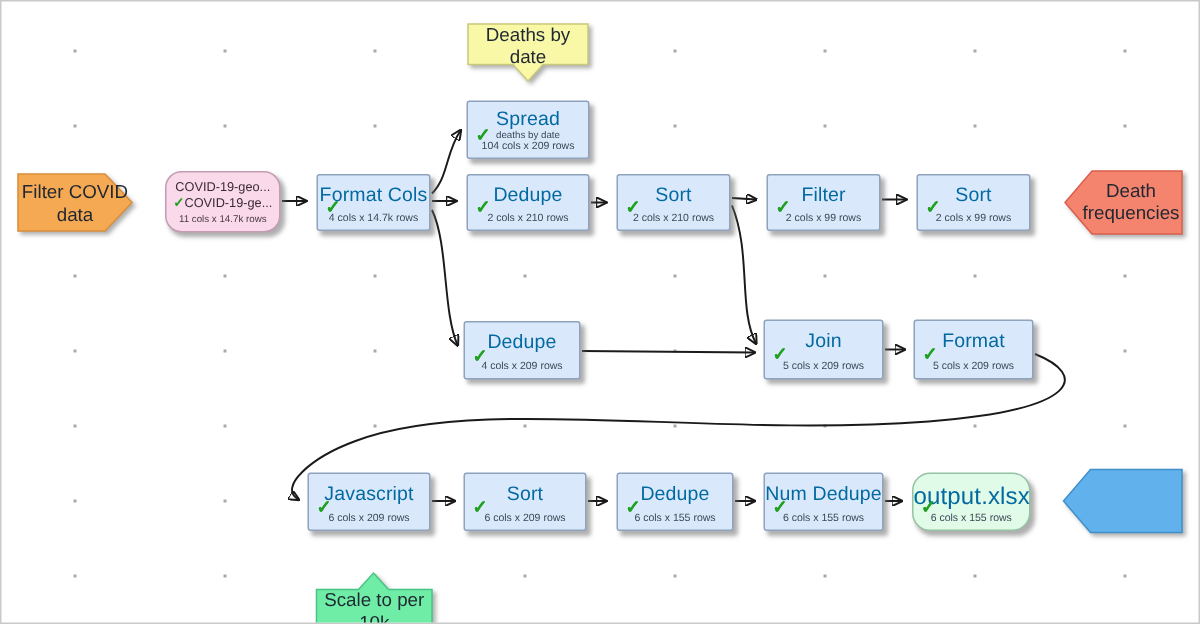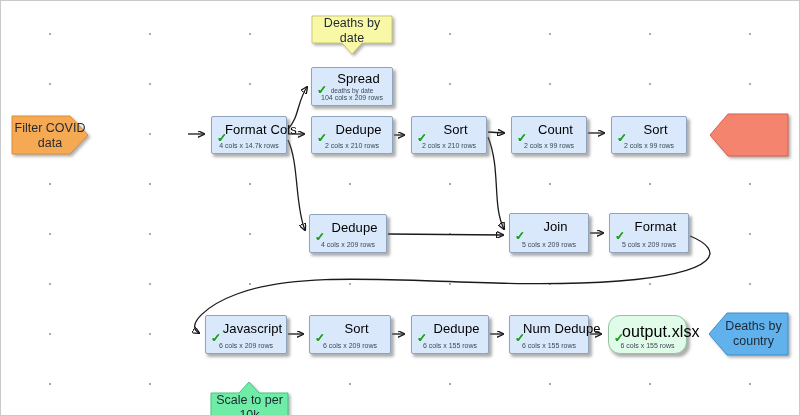--- a/index.html
+++ b/index.html
@@ -13,21 +13,21 @@
   #edges path{fill:none;stroke:#1a1a1a;stroke-width:1.3px;}
   .node{
     position:absolute;z-index:2;box-sizing:border-box;border:1px solid #8fa3bc;
     background:#d9e9fb;border-radius:2px;box-shadow:2.5px 3px 3px rgba(110,110,110,.55);
     text-align:center;cursor:default;
   }
   .node .check{
     position:absolute;left:5px;top:42%;color:#21a121;font-size:12px;font-weight:bold;
     line-height:1;text-shadow:0 0 0 #21a121;
   }
-  .node-title{margin-top:5px;font-size:13px;color:#000000;letter-spacing:.1px;white-space:nowrap;padding-left:13px;}
+  .node-title{margin-top:5px;font-size:13px;color:#0369a1;letter-spacing:.1px;white-space:nowrap;}
   .node-sub{font-size:6.5px;color:#3c4856;margin-top:1px;white-space:nowrap;}
   .node-stats{position:absolute;bottom:4px;left:0;right:0;font-size:7px;color:#3c4856;white-space:nowrap;}
   .node.tight .node-title{margin-top:3px;}
   .source-node{
     position:absolute;z-index:2;box-sizing:border-box;border:1px solid #c39cb2;
     background:#f9d9ea;border-radius:11px;box-shadow:2.5px 3px 3px rgba(110,110,110,.55);
     text-align:center;
   }
   .src-line{font-size:8.5px;color:#3a2a34;line-height:1.25;white-space:nowrap;}
   .src-line .check{color:#21a121;font-weight:bold;font-size:9px;}
@@ -68,20 +68,25 @@
     <path marker-end="url(#ah)" d="M 589,333 L 600,333"></path>
   </svg>
 
   <div class="shape" style="left:10px;top:114px;width:78px;height:40px">
     <svg width="78" height="40">
       <polygon points="1,1 59,1 77,20 59,39 1,39" stroke-width="1" style="fill: rgb(246, 169, 83); stroke: rgb(217, 142, 58);"></polygon>
     </svg>
     <div class="shape-label" style="top:6px">Filter COVID data</div>
   </div>
 
+  <div class="source-node" style="left:109px;top:113px;width:77px;height:41px">
+    <div class="src-line" style="margin-top:4px">COVID-19-geo...</div>
+    <div class="src-line"><span class="check">✓</span><span>COVID-19-ge...</span></div>
+    <div class="src-stats">11 cols x 14.7k rows</div>
+  </div>
 
   <div class="node" style="left:210px;top:115px;width:76px;height:38px">
     <span class="check">✓</span>
     <div class="node-title">Format Cols</div>
     <div class="node-stats">4 cols x 14.7k rows</div>
   </div>
 
   <div class="shape" style="left:310px;top:14px;width:82px;height:40px">
     <svg width="82" height="40">
       <polygon points="1,1 81,1 81,28 51,28 41,39 31,28 1,28" stroke-width="1" style="fill: rgb(248, 248, 166); stroke: rgb(201, 201, 120);"></polygon>
@@ -103,34 +108,35 @@
   </div>
 
   <div class="node" style="left:410px;top:115px;width:76px;height:38px">
     <span class="check">✓</span>
     <div class="node-title">Sort</div>
     <div class="node-stats">2 cols x 210 rows</div>
   </div>
 
   <div class="node" style="left:510px;top:115px;width:76px;height:38px">
     <span class="check">✓</span>
-    <div class="node-title">Count</div>
+    <div class="node-title">Filter</div>
     <div class="node-stats">2 cols x 99 rows</div>
   </div>
 
   <div class="node" style="left:610px;top:115px;width:76px;height:38px">
     <span class="check">✓</span>
     <div class="node-title">Sort</div>
     <div class="node-stats">2 cols x 99 rows</div>
   </div>
 
   <div class="shape" style="left:706px;top:112px;width:82px;height:44px">
     <svg width="82" height="44">
       <polygon points="81,1 21,1 3,22 21,43 81,43" stroke-width="1" style="fill: rgb(245, 132, 111); stroke: rgb(217, 95, 77);"></polygon>
     </svg>
+    <div class="shape-label" style="top:7px;left:6px">Death frequencies</div>
   </div>
 
   <div class="node" style="left:308px;top:213px;width:78px;height:39px">
     <span class="check">✓</span>
     <div class="node-title">Dedupe</div>
     <div class="node-stats">4 cols x 209 rows</div>
   </div>
 
   <div class="node" style="left:508px;top:212px;width:80px;height:40px">
     <span class="check">✓</span>
@@ -171,21 +177,20 @@
   <div class="node out-node" style="left:607px;top:314px;width:79px;height:39px">
     <span class="check">✓</span>
     <div class="node-title" style="font-size:16px;margin-top:7px">output.xlsx</div>
     <div class="node-stats">6 cols x 155 rows</div>
   </div>
 
   <div class="shape" style="left:705px;top:311px;width:83px;height:44px">
     <svg width="83" height="44">
       <polygon points="82,1 21,1 3,22 21,43 82,43" stroke-width="1" style="fill: rgb(97, 178, 236); stroke: rgb(63, 143, 204);"></polygon>
     </svg>
-    <div class="shape-label" style="top:7px;left:6px">Deaths by country</div>
   </div>
 
   <div class="shape" style="left:209px;top:380px;width:79px;height:42px">
     <svg width="79" height="42">
       <polygon points="1,12 29,12 39,1 49,12 78,12 78,41 1,41" stroke-width="1" style="fill: rgb(111, 237, 167); stroke: rgb(71, 197, 133);"></polygon>
     </svg>
     <div class="shape-label" style="top:12px">Scale to per 10k</div>
   </div>
 
 </div>

